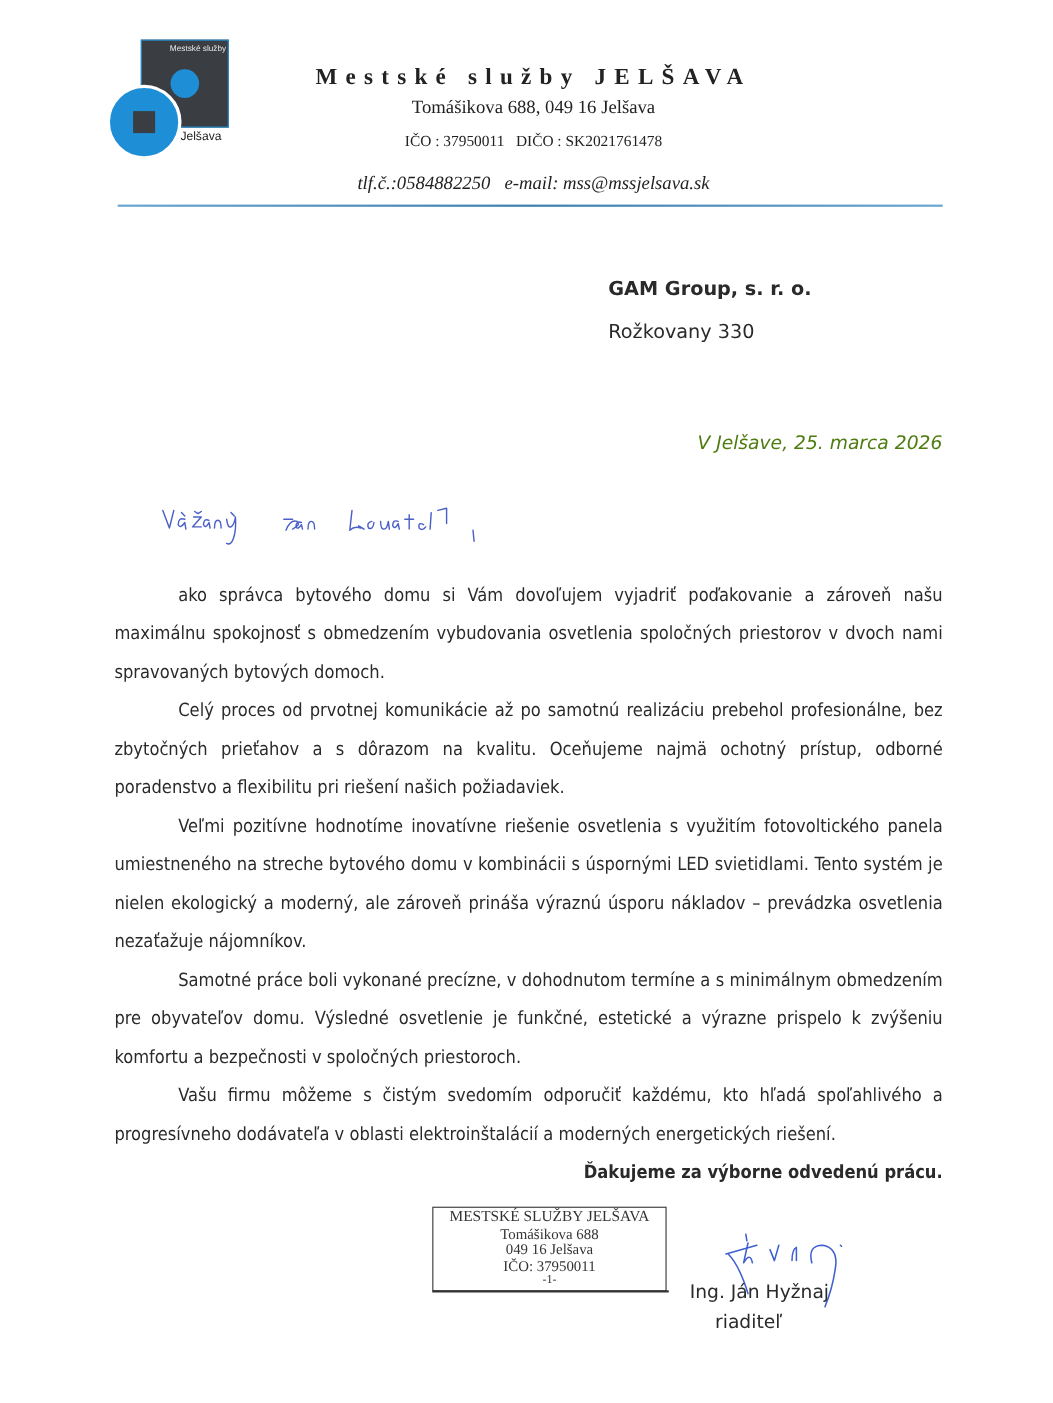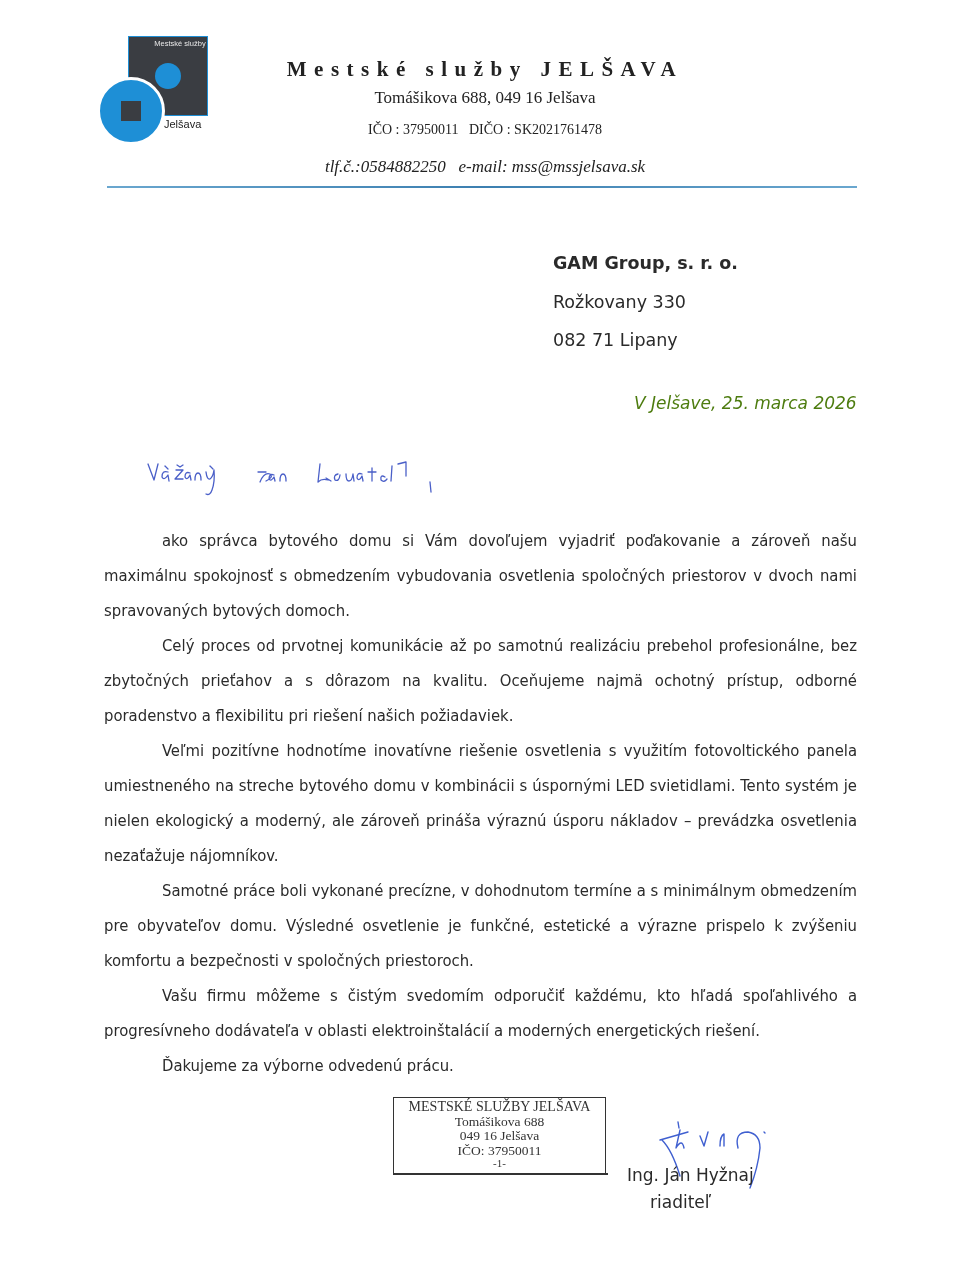--- a/index.html
+++ b/index.html
@@ -27,21 +27,21 @@
   .recipient { left: 553px; top: 244px; font-family: "DejaVu Sans", sans-serif; font-size: 17.5px; color: #2a2a2a; line-height: 38.5px; }
   .recipient .name { font-weight: bold; }
 
   .date { left: 634px; top: 393px; font-family: "DejaVu Sans", sans-serif; font-size: 17px; font-style: italic; color: #4d7c0f; }
 
   .salutation { left: 140px; top: 450px; width: 320px; height: 60px; }
 
   
   .body-text { left: 104px; top: 523px; width: 753px; font-family: "DejaVu Sans Condensed", "DejaVu Sans", sans-serif; font-size: 16.5px; line-height: 35px; color: #2a2a2a; }
   .body-text p { margin: 0; text-align: justify; text-indent: 58px; }
-  .body-text p.last-para { text-align: left; }
+  .body-text p.last-para { text-align: right; font-weight: bold; }
 
   
   .stamp { left: 393px; top: 1097px; width: 213px; height: 77px; border: 1.5px solid #333; box-sizing: border-box; font-family: "Liberation Serif", serif; text-align: center; color: #333; }
   .stamp div { font-size: 13.5px; line-height: 14.5px; }
   .stamp .s-title { font-size: 14px; margin-top: 2px; }
   .stamp .s-page { font-size: 11px; line-height: 11px; }
   .stamp-shadow { left: 393px; top: 1173px; width: 215px; height: 2px; background: #333; }
 
   .signature { left: 640px; top: 1118px; width: 140px; height: 80px; }
   .signer { left: 627px; top: 1162px; font-family: "DejaVu Sans", sans-serif; font-size: 17px; color: #2a2a2a; line-height: 27px; }
@@ -61,21 +61,20 @@
 
 <div class="abs hdr hdr-title">Mestské služby JELŠAVA</div>
 <div class="abs hdr hdr-addr">Tomášikova 688, 049 16 Jelšava</div>
 <div class="abs hdr hdr-ids" style="white-space: pre;">IČO : 37950011   DIČO : SK2021761478</div>
 <div class="abs hdr hdr-contact" style="white-space: pre;">tlf.č.:0584882250   e-mail: mss@mssjelsava.sk</div>
 <div class="abs hdr-rule"></div>
 
 <div class="abs recipient">
   <div class="name">GAM Group, s. r. o.</div>
   <div>Rožkovany 330</div>
-  <div>082 71 Lipany</div>
 </div>
 
 <div class="abs date">V Jelšave, 25. marca 2026</div>
 
 <svg class="abs salutation" viewBox="0 0 320 60">
   <title>Vážený pán konateľ,</title>
   <g fill="none" stroke="#4a5fc8" stroke-width="1.3" stroke-linecap="round" stroke-linejoin="round">
     <path d="M8 14 L14 30 L18 14"></path>
     <path d="M28 22 q-6 -2 -6 5 q2 4 6 -2 l1 6"></path>
     <path d="M25 16 l3 3"></path>

